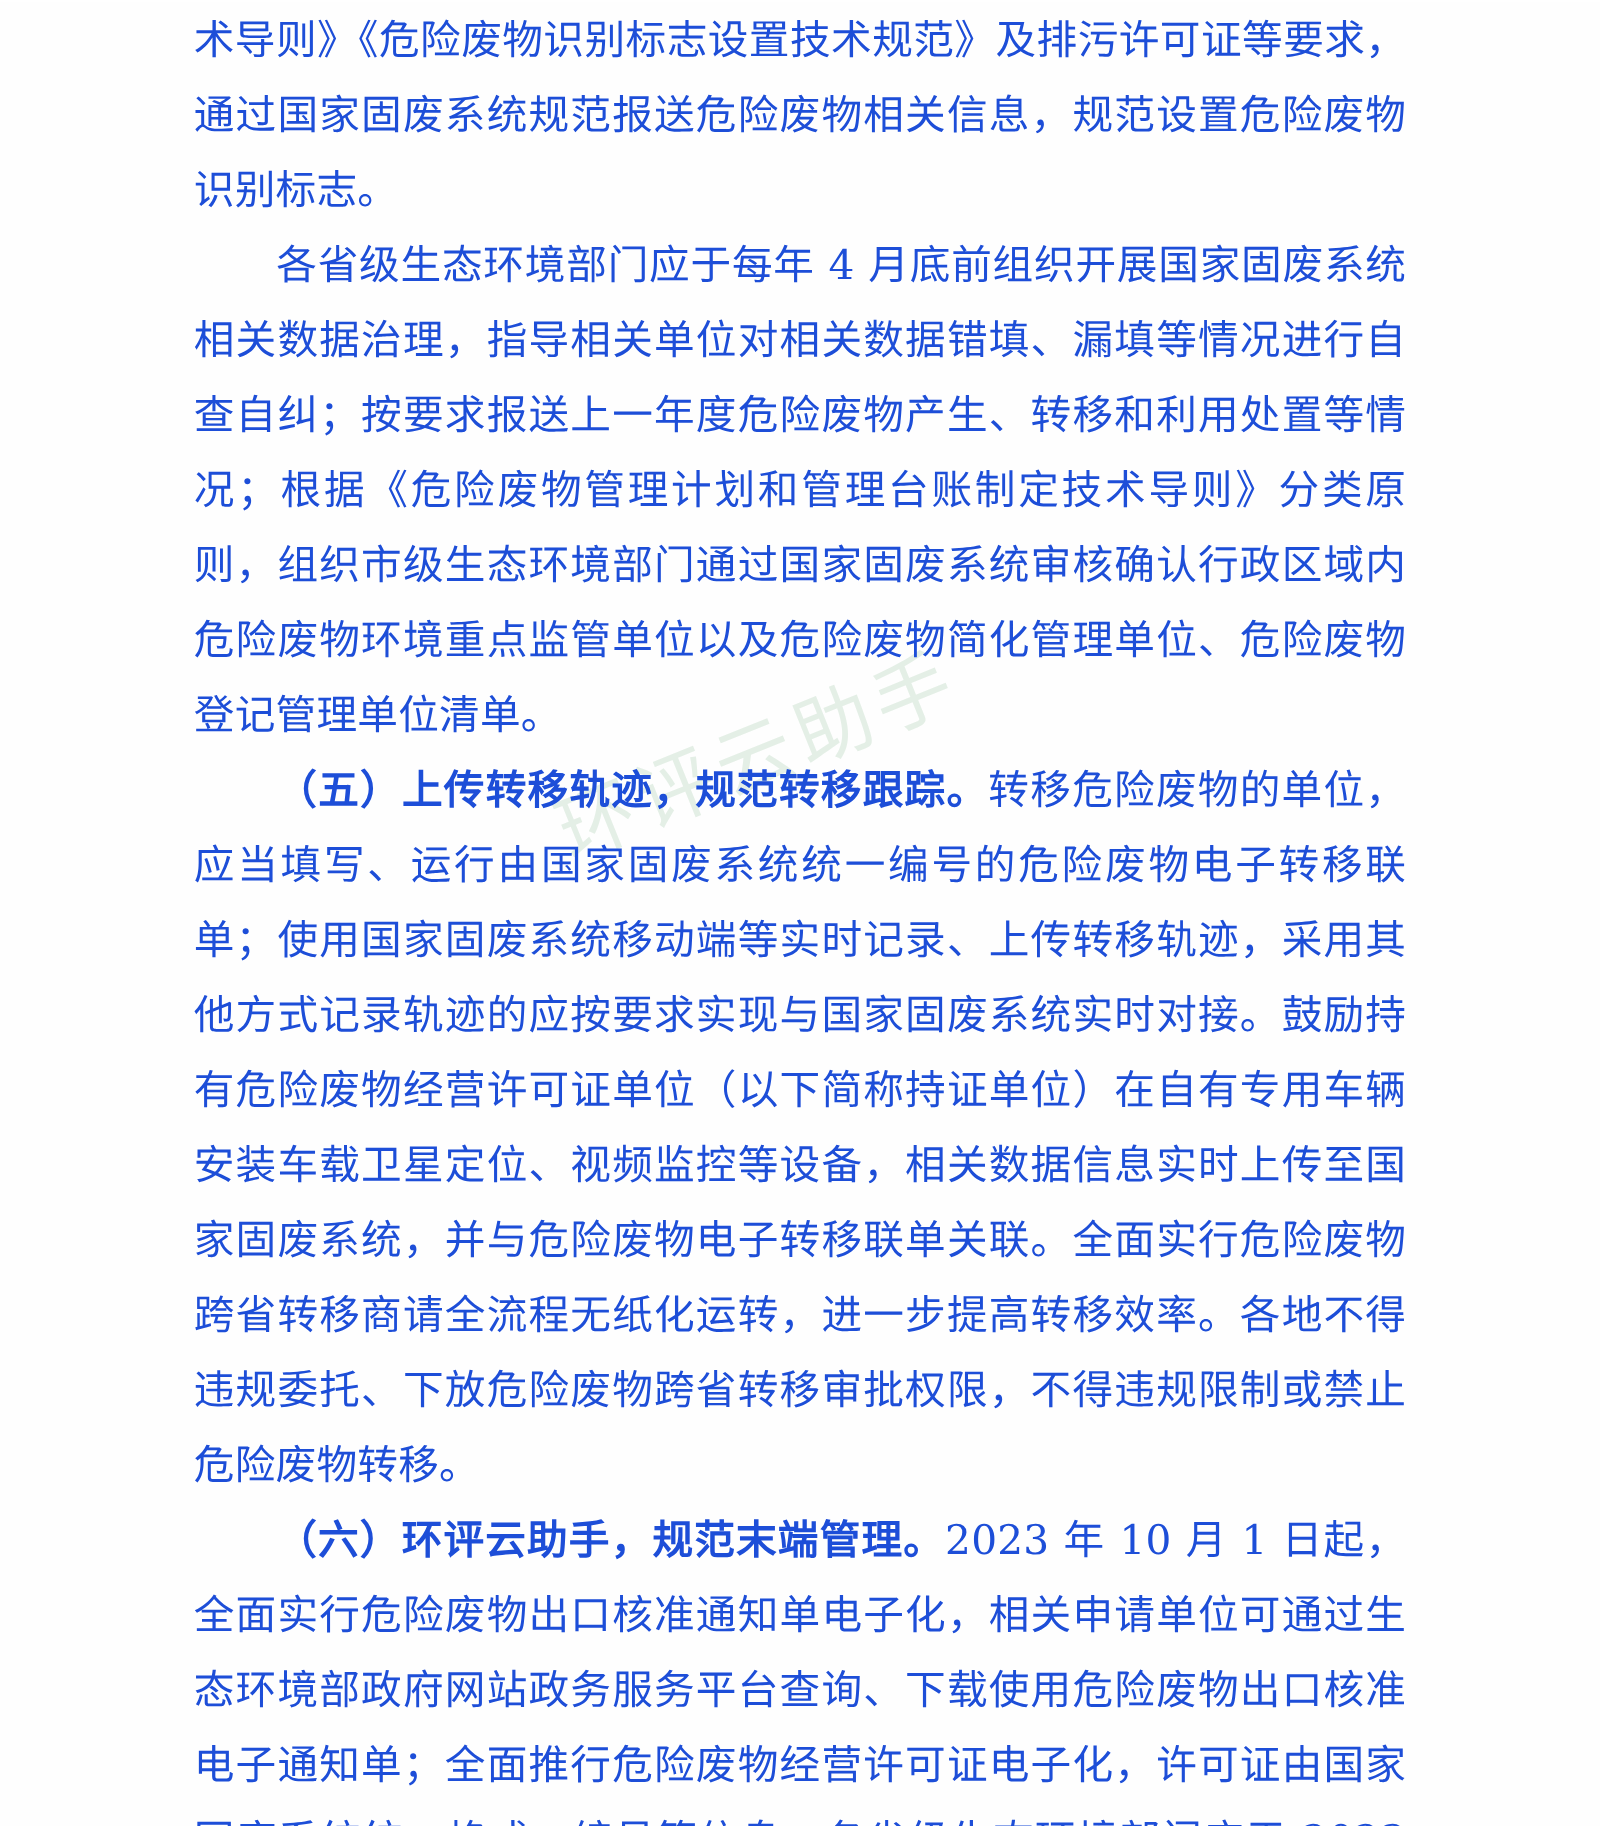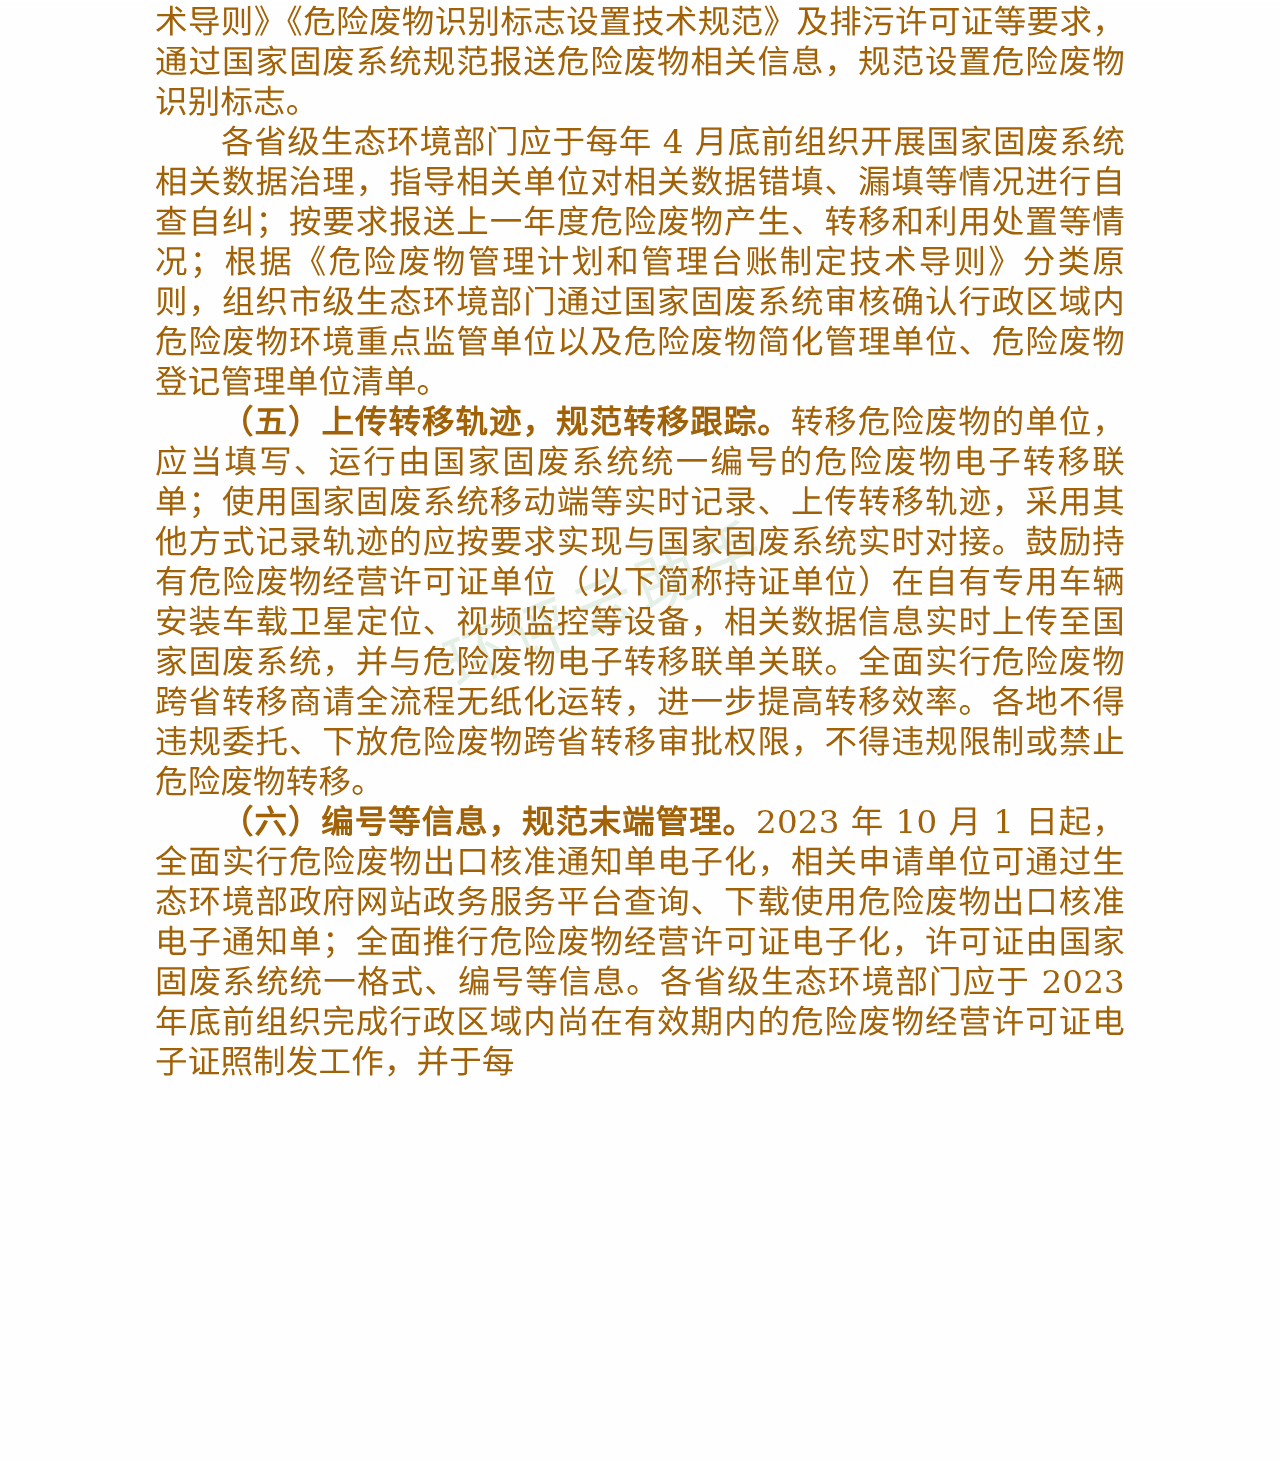--- a/index.html
+++ b/index.html
@@ -44,25 +44,25 @@
   #content {
     position: relative;
     z-index: 2;
     padding: 0 155px 0 155px;
     box-sizing: border-box;
   }
 
   p.para {
     margin: 0;
     font-size: 32.5px;
-    line-height: 40px;
+    line-height: 60px;
     text-align: justify;
     text-justify: inter-ideograph;
     letter-spacing: 0.2px;
-    color: #a16207;
+    color: #1d4ed8;
     font-family: "DejaVu Serif", "Liberation Serif", serif;
   }
 
   p.indent {
     text-indent: 66px;
   }
 
   p.first {
     margin-top: 2px;
   }
@@ -86,17 +86,17 @@
 
     <p class="para indent">
       <span>各省级生态环境部门应于每年 4 月底前组织开展国家固废系统相关数据治理，指导相关单位对相关数据错填、漏填等情况进行自查自纠；按要求报送上一年度危险废物产生、转移和利用处置等情况；根据《危险废物管理计划和管理台账制定技术导则》分类原则，组织市级生态环境部门通过国家固废系统审核确认行政区域内危险废物环境重点监管单位以及危险废物简化管理单位、危险废物登记管理单位清单。</span>
     </p>
 
     <p class="para indent">
       <span class="bold-lead">（五）上传转移轨迹，规范转移跟踪。</span><span>转移危险废物的单位，应当填写、运行由国家固废系统统一编号的危险废物电子转移联单；使用国家固废系统移动端等实时记录、上传转移轨迹，采用其他方式记录轨迹的应按要求实现与国家固废系统实时对接。鼓励持有危险废物经营许可证单位（以下简称持证单位）在自有专用车辆安装车载卫星定位、视频监控等设备，相关数据信息实时上传至国家固废系统，并与危险废物电子转移联单关联。全面实行危险废物跨省转移商请全流程无纸化运转，进一步提高转移效率。各地不得违规委托、下放危险废物跨省转移审批权限，不得违规限制或禁止危险废物转移。</span>
     </p>
 
     <p class="para indent">
-      <span class="bold-lead">（六）编号等信息，规范末端管理。</span><span>2023 年 10 月 1 日起，全面实行危险废物出口核准通知单电子化，相关申请单位可通过生态环境部政府网站政务服务平台查询、下载使用危险废物出口核准电子通知单；全面推行危险废物经营许可证电子化，许可证由国家固废系统统一格式、编号等信息。各省级生态环境部门应于 2023 年底前组织完成行政区域内尚在有效期内的危险废物经营许可证电子证照制发工作，并于每</span>
+      <span class="bold-lead">（六）环评云助手，规范末端管理。</span><span>2023 年 10 月 1 日起，全面实行危险废物出口核准通知单电子化，相关申请单位可通过生态环境部政府网站政务服务平台查询、下载使用危险废物出口核准电子通知单；全面推行危险废物经营许可证电子化，许可证由国家固废系统统一格式、编号等信息。各省级生态环境部门应于 2023 年底前组织完成行政区域内尚在有效期内的危险废物经营许可证电子证照制发工作，并于每</span>
     </p>
 
   </div>
 </div>
 
 </body></html>

